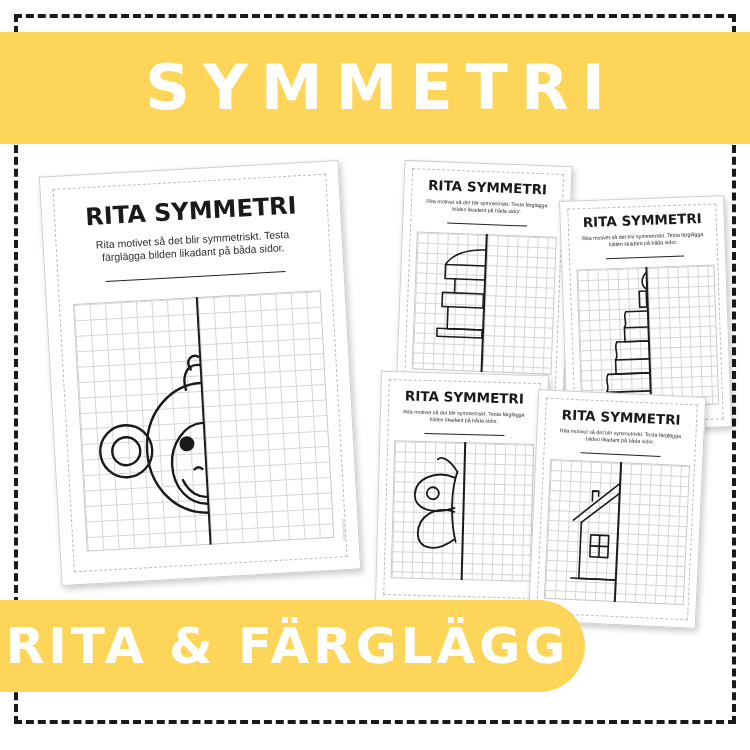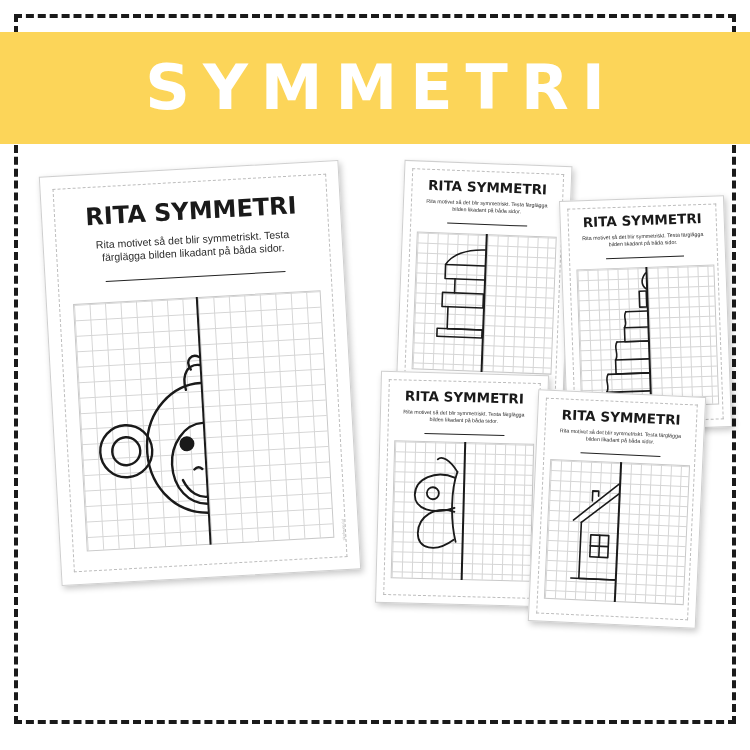--- a/index.html
+++ b/index.html
@@ -329,14 +329,17 @@
 
         <path d="M44 74 L 62 74 L 62 96 L 44 96 Z"></path>
         <path d="M53 74 L 53 96"></path>
         <path d="M44 85 L 62 85"></path>
 
         <path d="M44 40 L 44 30 L 50 30 L 50 35"></path>
       </svg>
     </div>
   </div>
 
+  <div class="bottom-banner">
+    <div class="title">RITA &amp; FÄRGLÄGG</div>
+  </div>
 
 </div>
 
 </body></html>

